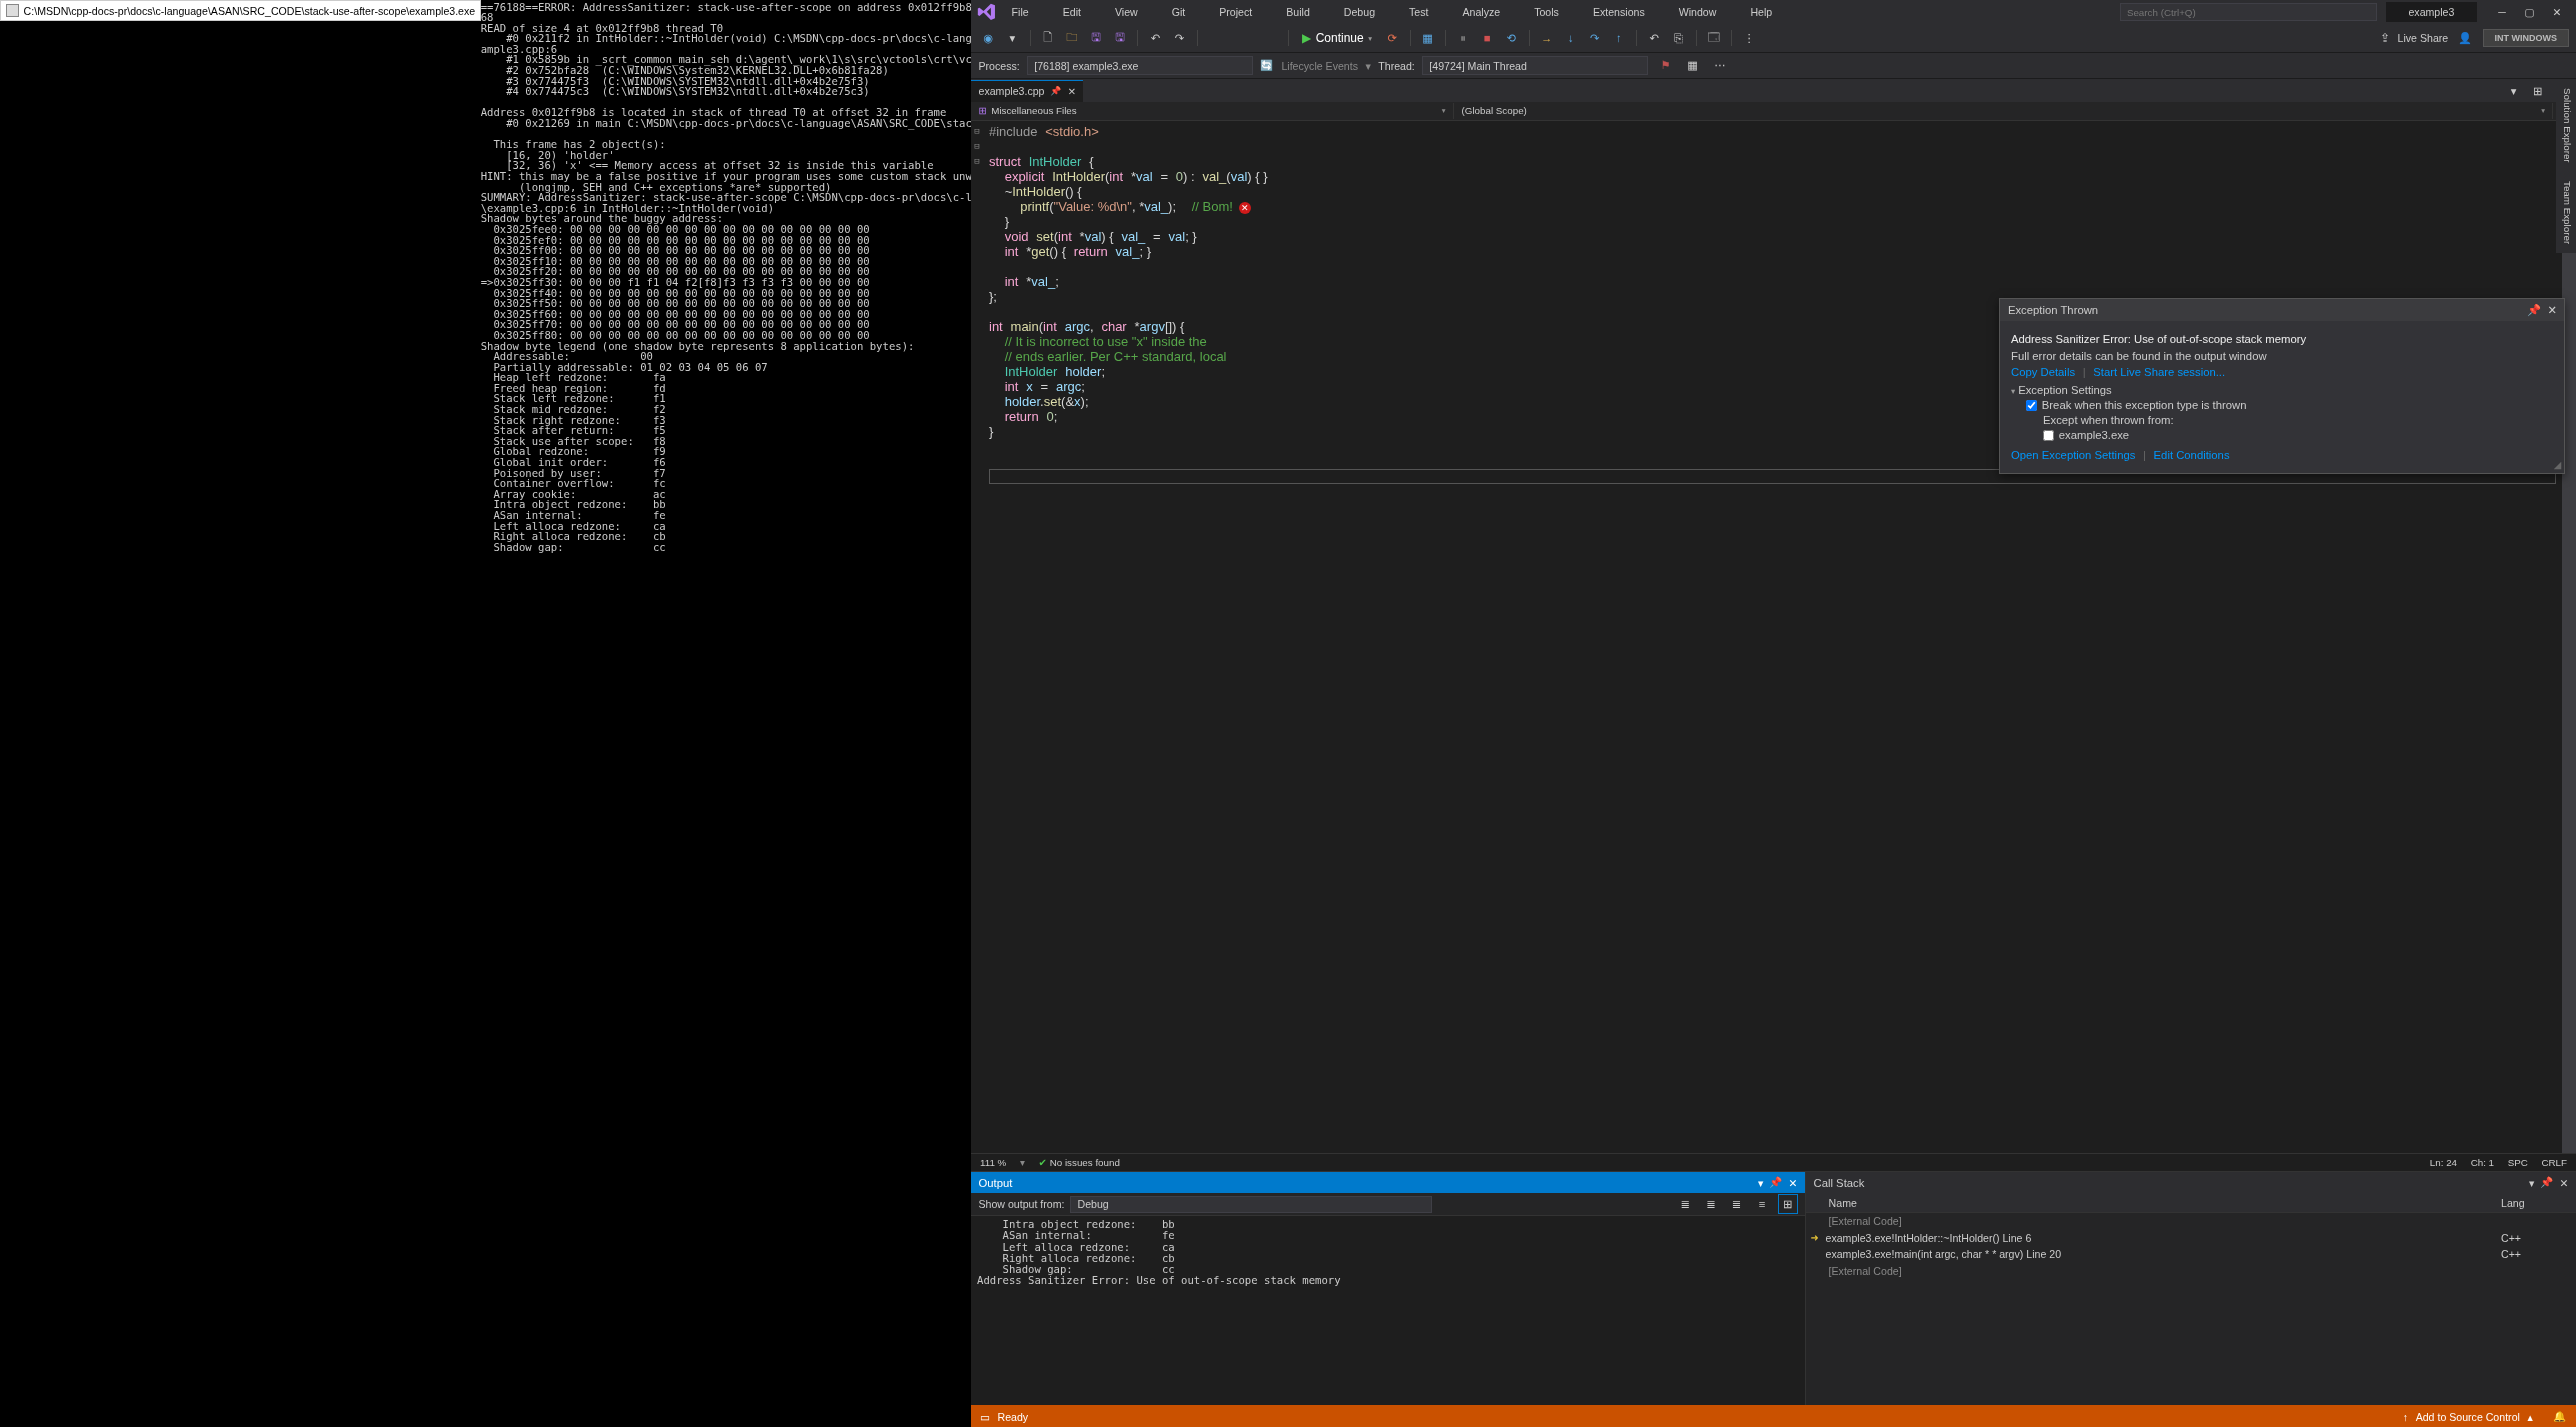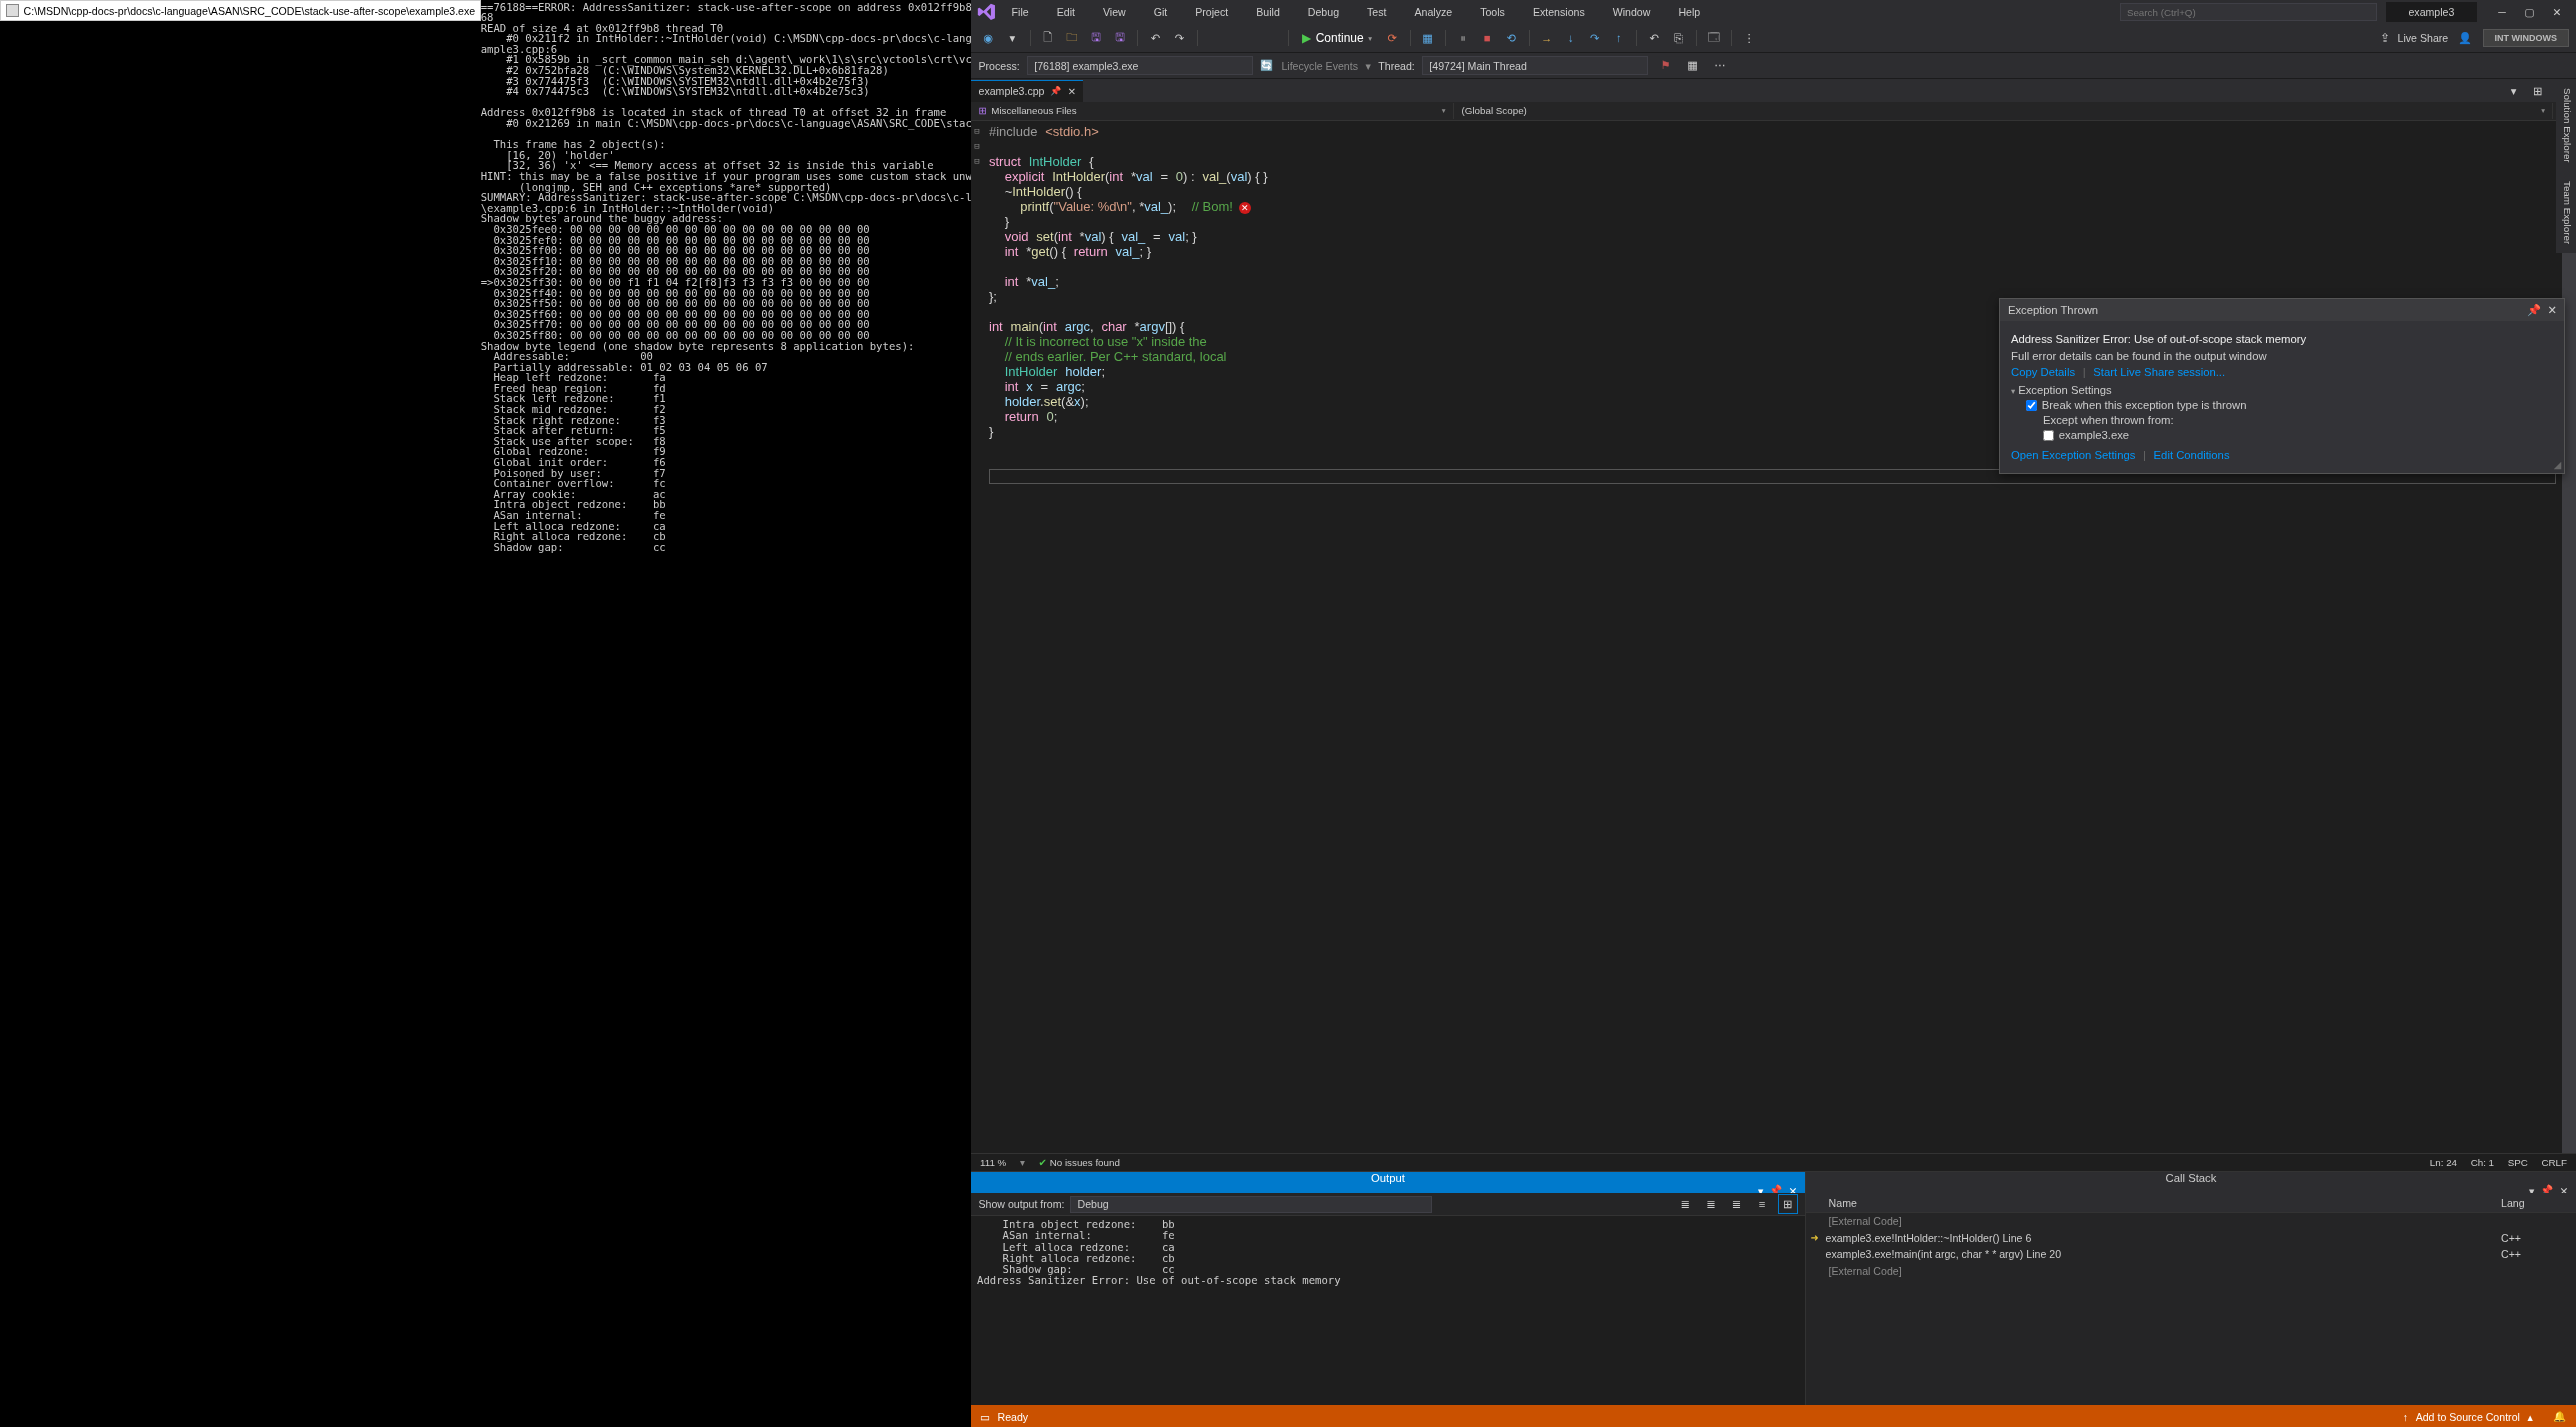--- a/index.html
+++ b/index.html
@@ -4,21 +4,21 @@
 <style>
 * { margin: 0; padding: 0; box-sizing: border-box; font-family: 'Segoe UI', Tahoma, sans-serif; }
 body { width: 2576px; height: 1428px; background: #000; overflow: hidden; display: flex; transform-origin: top left; }
 .console { width: 971px; height: 100%; background: #000; display: flex; flex-direction: row; }
 .console-title { height: 21px; background: #fff; color: #000; display: flex; align-items: center; padding: 0 4.5px; font-size: 10.6px; border: 0.8px solid #ccc; }
 .console-title .icon { width: 13.6px; height: 13.6px; margin-right: 4.5px; background: #ddd; border: 0.8px solid #888; }
 .console-body { flex: 1; background: #000; color: #ccc; font-family: Consolas, monospace; font-size: 10.6px; line-height: 10.6px; white-space: pre; padding: 1.5px 0 0 0; overflow: hidden; }
 .vs { flex: 1; height: 100%; background: #2d2d30; display: flex; flex-direction: column; position: relative; }
 .vs-titlebar { height: 24px; background: #2d2d30; display: flex; align-items: center; padding: 0 6px; color: #ccc; font-size: 10.6px; }
 .vs-logo { width: 19.6px; height: 19.6px; margin-right: 7.5px; }
-.vs-menu { display: flex; gap: 13px; }
+.vs-menu { display: flex; gap: 19px; }
 .vs-menu-item { padding: 3px 7.5px; cursor: pointer; }
 .vs-search { margin-left: auto; margin-right: 9px; }
 .vs-search input { background: #333337; border: 0.8px solid #3f3f46; color: #999; padding: 2.3px 18px 2.3px 6px; width: 257px; font-size: 9.8px; }
 .vs-title-tab { background: #1b1b1c; padding: 3.8px 22.6px; color: #ccc; margin-right: 6px; font-size: 10.6px; }
 .vs-winbtns { display: flex; gap: 1.5px; margin-left: 6px; }
 .vs-winbtn { width: 26px; height: 18px; display: flex; align-items: center; justify-content: center; color: #ccc; cursor: pointer; }
 .vs-toolbar { height: 29px; background: #2d2d30; display: flex; align-items: center; padding: 0 7.5px; gap: 4.5px; border-bottom: 0.8px solid #1b1b1c; }
 .tb-btn { width: 19.6px; height: 19.6px; display: flex; align-items: center; justify-content: center; color: #ccc; cursor: pointer; font-size: 11.3px; }
 .tb-sep { width: 0.8px; height: 16.6px; background: #444; margin: 0 3px; }
 .tb-continue { display: flex; align-items: center; gap: 4.5px; color: #fff; padding: 2.3px 6px; cursor: pointer; }
@@ -62,21 +62,21 @@
 .exc-settings { margin-top: 6px; }
 .exc-collapse::before { content: "▾"; margin-right: 3px; color: #999; font-size: 8.3px; }
 .exc-chk { margin-left: 15px; display: flex; align-items: center; gap: 4.5px; margin-top: 3px; }
 .exc-chk input { width: 11.3px; height: 11.3px; }
 .grip { position: absolute; right: 3px; bottom: 3px; color: #666; font-size: 9.8px; }
 .editor-status { height: 18px; background: #1e1e1e; border-top: 0.8px solid #333; display: flex; align-items: center; padding: 0 9px; color: #ccc; font-size: 9.8px; gap: 13.6px; }
 .editor-status .spacer { flex: 1; }
 .ok-icon { color: #4ec94e; margin-right: 3px; }
 .bottom-panels { height: 234px; display: flex; background: #252526; border-top: 0.8px solid #333; }
 .output-panel { flex: 1; display: flex; flex-direction: column; border-right: 0.8px solid #333; min-width: 0; }
-.panel-header { height: 21px; background: #007acc; color: #fff; display: flex; align-items: center; padding: 0 7.5px; font-size: 11.3px; flex-direction: column; }
+.panel-header { height: 21px; background: #007acc; color: #fff; display: flex; align-items: center; padding: 0 7.5px; font-size: 11.3px; }
 .panel-header.dark { background: #2d2d30; color: #ccc; }
 .panel-header .sp { margin-left: auto; display: flex; gap: 6px; align-items: center; }
 .panel-header .pbtn { cursor: pointer; font-size: 10.6px; }
 .output-toolbar { height: 22.6px; background: #252526; display: flex; align-items: center; padding: 0 7.5px; gap: 6px; color: #ccc; font-size: 10.6px; border-bottom: 0.8px solid #333; }
 .output-dd { background: #333337; border: 0.8px solid #3f3f46; padding: 1.5px 21px 1.5px 6px; color: #ccc; min-width: 362px; }
 .output-body { flex: 1; background: #1e1e1e; color: #ccc; font-family: Consolas, monospace; font-size: 10.6px; line-height: 11.3px; padding: 3px 6px; white-space: pre; overflow: hidden; }
 .callstack-panel { width: 770px; display: flex; flex-direction: column; }
 .cs-header-row { height: 19.6px; background: #2d2d30; border-bottom: 0.8px solid #333; display: flex; align-items: center; color: #ccc; font-size: 10.6px; }
 .cs-col-name { flex: 1; padding-left: 22.6px; }
 .cs-col-lang { width: 75px; text-align: left; }

